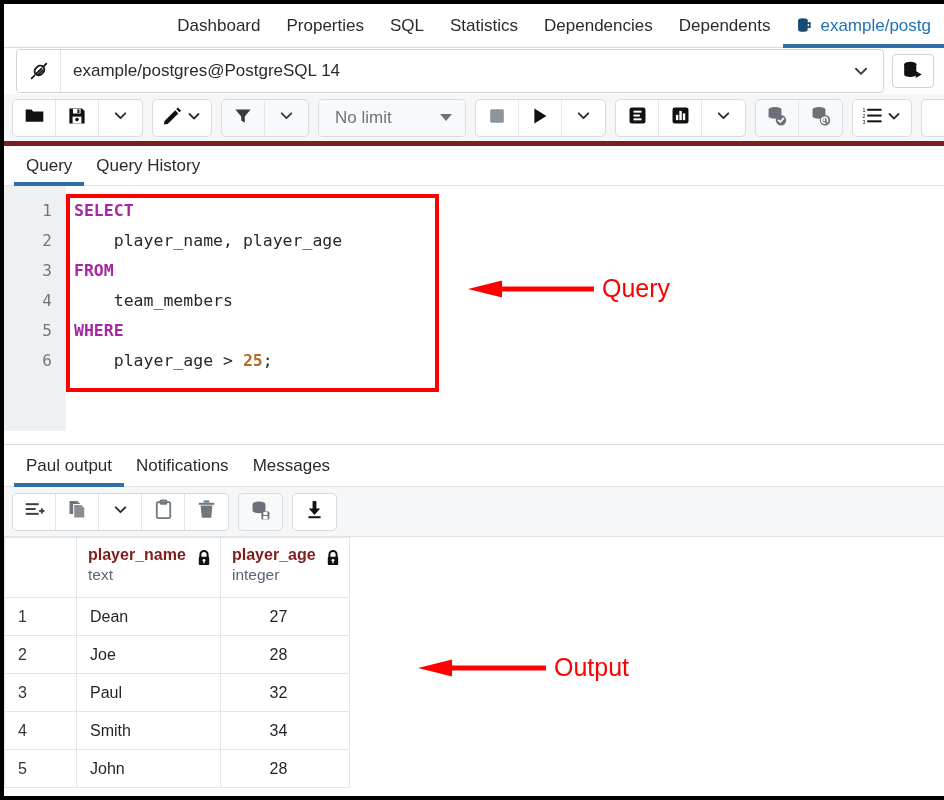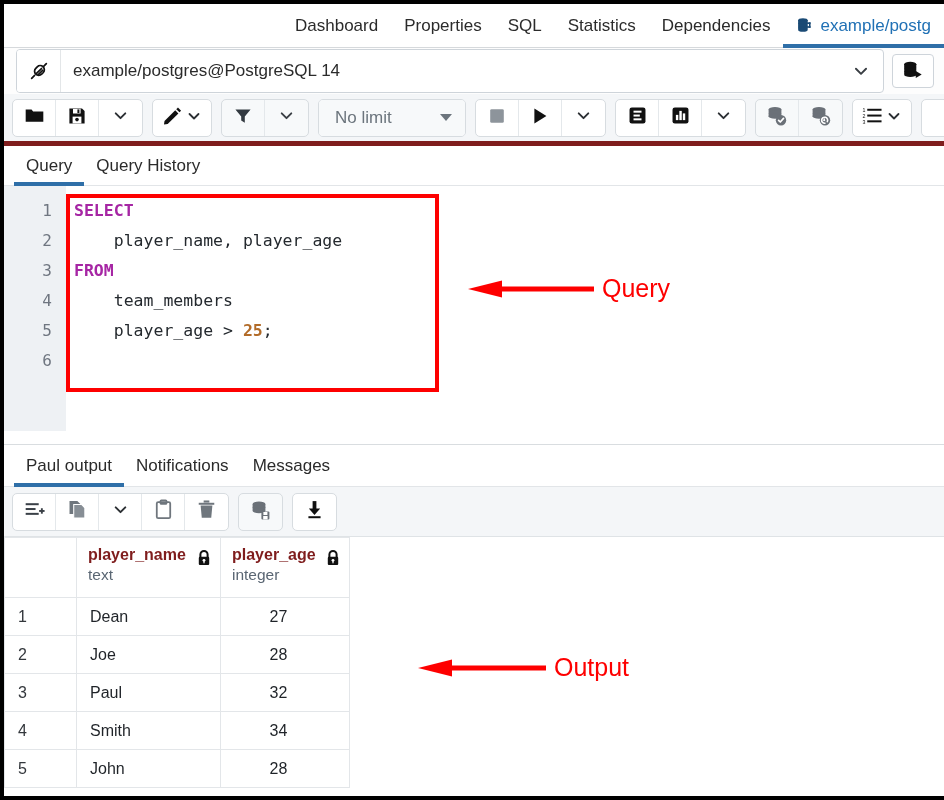--- a/index.html
+++ b/index.html
@@ -333,20 +333,23 @@
       <span>Properties</span>
     </div>
     <div class="objtab">
       <span>SQL</span>
     </div>
     <div class="objtab">
       <span>Statistics</span>
     </div>
     <div class="objtab">
       <span>Dependencies</span>
+    </div>
+    <div class="objtab">
+      <span>Dependents</span>
     </div>
     <div class="objtab active">
       <span class="dbicon">
         <svg width="17" height="17" viewBox="0 0 16 16">
           <ellipse cx="6.5" cy="3" rx="4.5" ry="1.9" fill="#1a4a75"></ellipse>
           <rect x="2" y="3" width="9" height="2.6" fill="#1a4a75"></rect>
           <ellipse cx="6.5" cy="5.9" rx="4.5" ry="1.9" fill="#1a4a75"></ellipse>
           <rect x="2" y="6" width="9" height="2.6" fill="#1a4a75"></rect>
           <ellipse cx="6.5" cy="8.9" rx="4.5" ry="1.9" fill="#1a4a75"></ellipse>
           <rect x="2" y="9" width="9" height="2.6" fill="#1a4a75"></rect>
@@ -592,20 +595,21 @@
       <div>3</div>
       <div>4</div>
       <div>5</div>
       <div>6</div>
     </div>
     <div class="code">
       <div class="ln"><span class="kw">SELECT</span></div>
       <div class="ln"><span class="idn">    player_name, player_age</span></div>
       <div class="ln"><span class="kw">FROM</span></div>
       <div class="ln"><span class="idn">    team_members</span></div>
+      <div class="ln"><span class="kw">WHERE</span></div>
       <div class="ln"><span class="idn">    player_age &gt; </span><span class="num">25</span><span class="idn">;</span></div>
     </div>
 
     <div class="redbox"></div>
 
     <div class="anno" style="left:462px; top:88px;">
       <svg class="arrow-svg" width="130" height="22" viewBox="0 0 130 22">
         <line x1="34" y1="11" x2="128" y2="11" stroke="#fe0000" stroke-width="5"></line>
         <path d="M2 11 L36 2.5 L36 19.5 Z" fill="#fe0000"></path>
       </svg>

